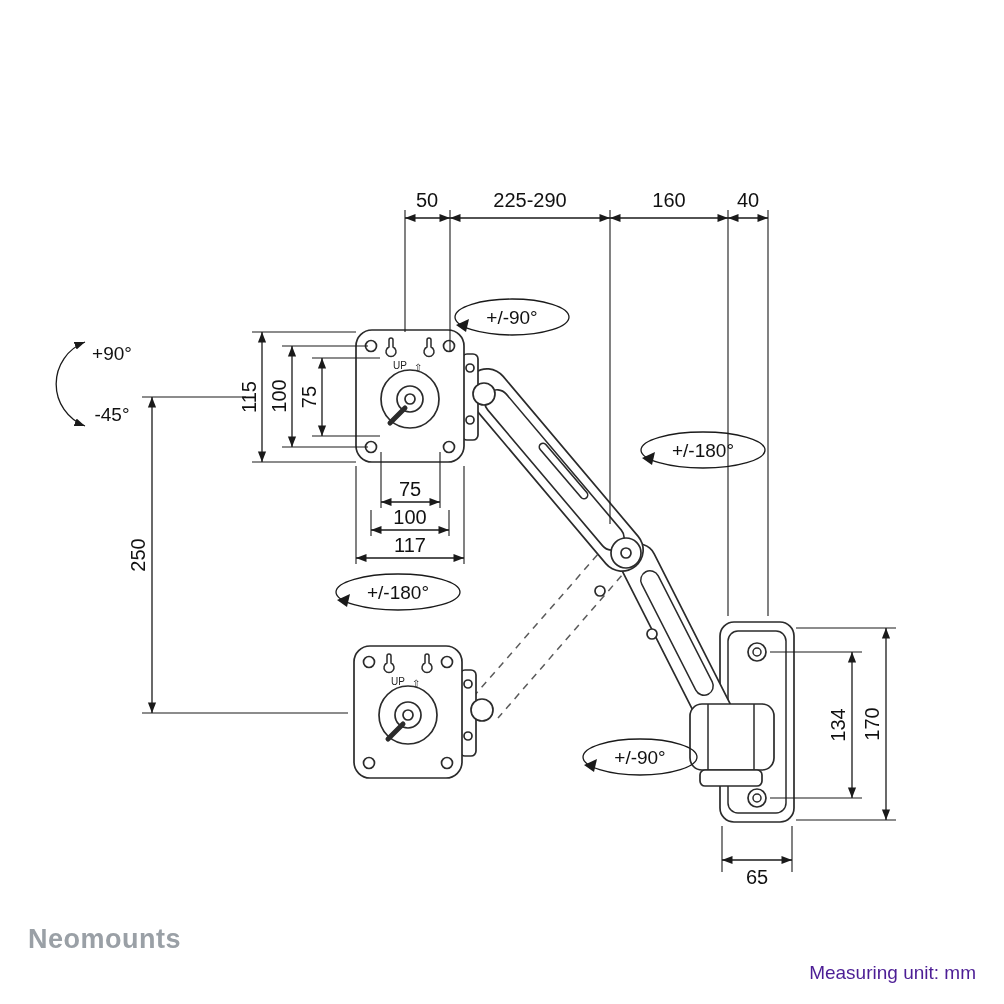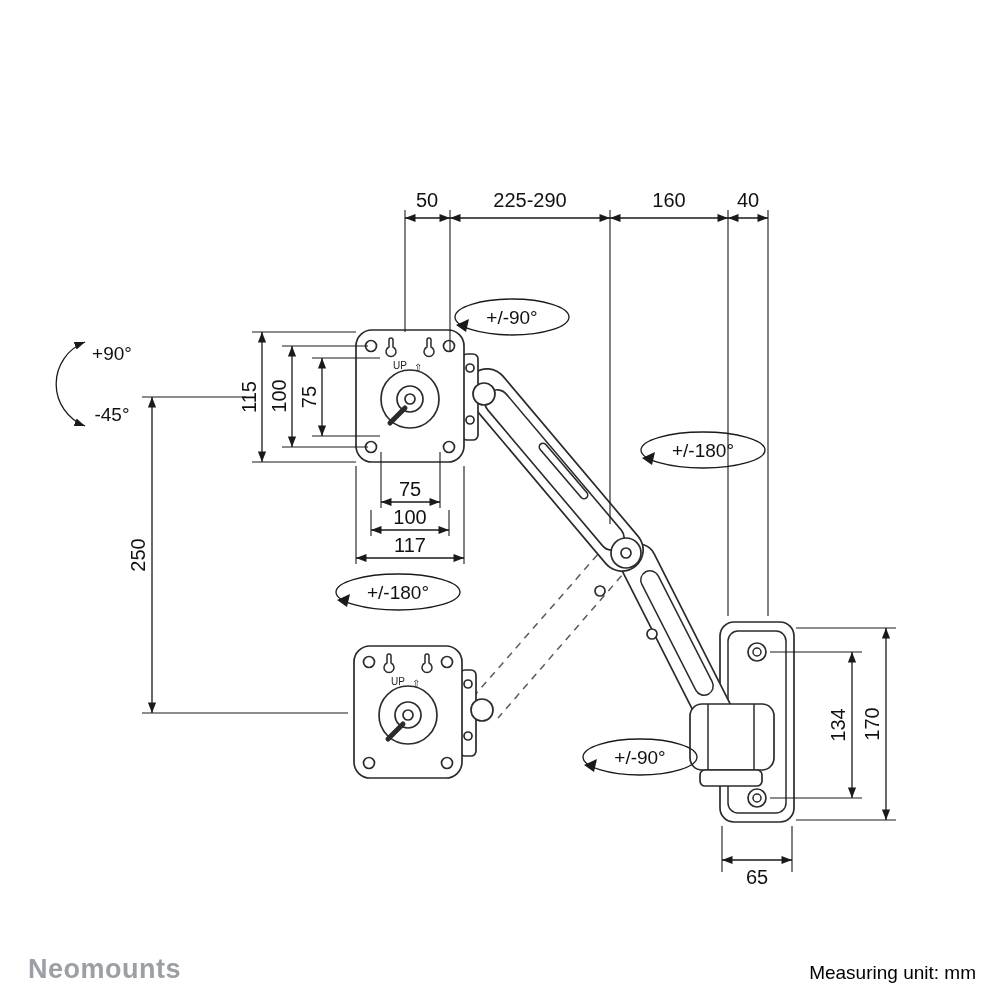--- a/index.html
+++ b/index.html
@@ -9,23 +9,23 @@
   .ol{fill:#ffffff;stroke:#2b2b2b;stroke-width:1.7;stroke-linejoin:round;}
   .ln{fill:none;stroke:#2b2b2b;stroke-width:1.5;stroke-linejoin:round;}
   .ext{stroke:#1a1a1a;stroke-width:1.1;fill:none;}
   .dim{stroke:#1a1a1a;stroke-width:1.3;fill:none;}
   .dash{stroke:#5a5a5a;stroke-width:1.5;fill:none;stroke-dasharray:7 6;}
   .cap{stroke:#2b2b2b;fill:none;stroke-linecap:round;}
   .capw{stroke:#ffffff;fill:none;stroke-linecap:round;}
   .dt{font-family:"Liberation Sans",sans-serif;font-size:20px;fill:#111;text-anchor:middle;}
   .rt{font-family:"Liberation Sans",sans-serif;font-size:19px;fill:#111;text-anchor:middle;}
   .up{font-family:"Liberation Sans",sans-serif;font-size:10px;fill:#222;}
-  .brand{position:absolute;left:28px;top:954px;font-size:27px;font-weight:600;
+  .brand{position:absolute;left:28px;top:924px;font-size:27px;font-weight:600;
          color:#9aa0a6;letter-spacing:.5px;}
-  .unit{position:absolute;right:28px;top:962px;font-size:19px;color:#000000;}
+  .unit{position:absolute;right:28px;top:962px;font-size:19px;color:#4c1d95;}
 </style>
 </head>
 <body>
 
 <svg width="1004" height="1004" viewBox="0 0 1004 1004">
   <defs>
     <marker id="arr" viewBox="0 0 10 10" refX="9" refY="5" markerWidth="9" markerHeight="9" orient="auto-start-reverse">
       <path d="M0,1.5 L9,5 L0,8.5 z" fill="#1a1a1a"></path>
     </marker>
 

